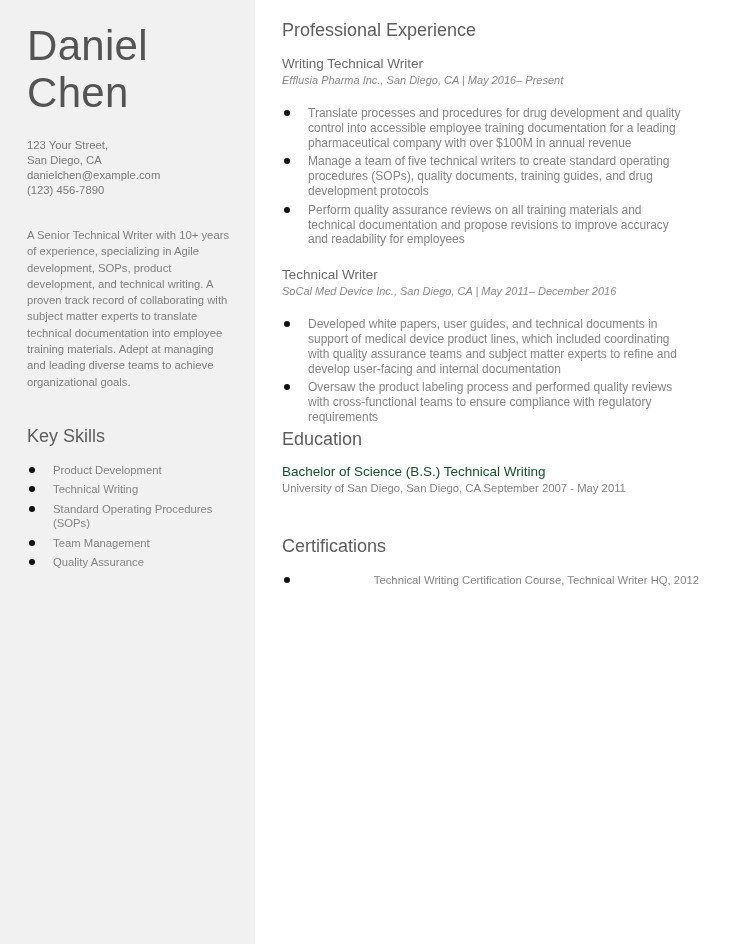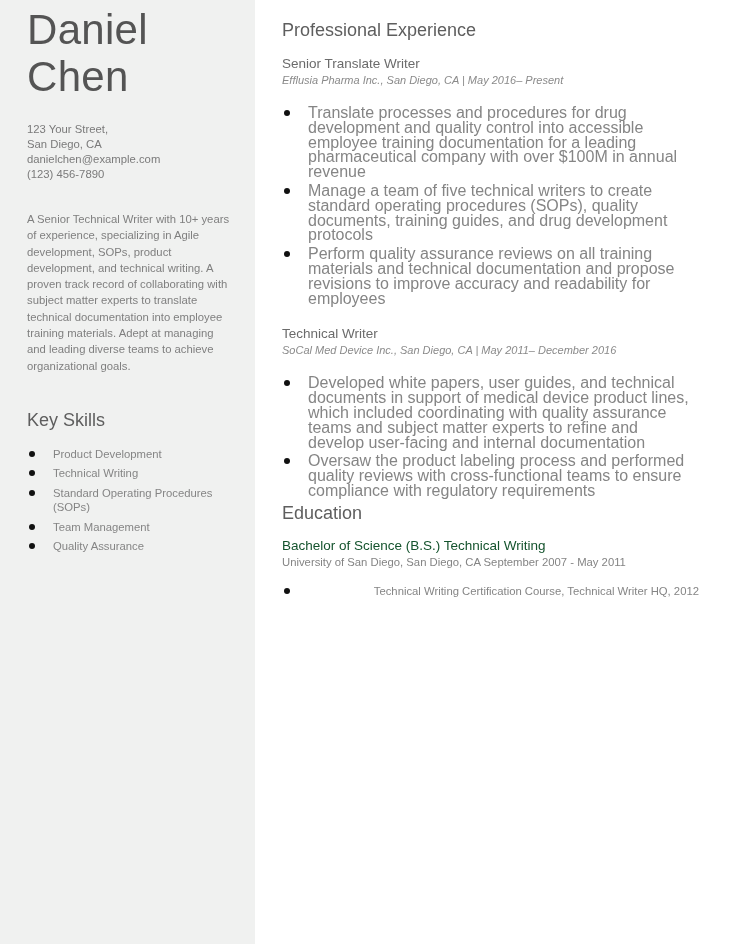--- a/index.html
+++ b/index.html
@@ -16,21 +16,21 @@
     }
     .page {
       display: flex;
       width: 729px;
       height: 944px;
     }
     .sidebar {
       width: 255px;
       height: 944px;
       background: #f0f1f0;
-      padding: 6px 20px 0 27px;
+      padding: 22px 20px 0 27px;
       flex-shrink: 0;
     }
     .name {
       font-size: 42px;
       line-height: 47px;
       color: #545454;
       font-weight: normal;
       letter-spacing: 0.3px;
     }
     .contact {
@@ -90,21 +90,21 @@
       font-style: italic;
       color: #8a8a8a;
     }
     .job-list {
       list-style: none;
       margin-top: 20px;
     }
     .job-list li {
       position: relative;
       padding-left: 26px;
-      font-size: 16px;
+      font-size: 12px;
       line-height: 14.8px;
       color: #858585;
       margin-bottom: 4px;
       width: 410px;
     }
     .job-list .bullet { left: 2px; top: 4px; }
     .job2-title { margin-top: 20px; }
     .edu-heading { }
     .degree {
       margin-top: 14px;
@@ -157,21 +157,21 @@
       <li><span class="bullet"></span><span>Standard Operating Procedures (SOPs)</span></li>
       <li><span class="bullet"></span><span>Team Management</span></li>
       <li><span class="bullet"></span><span>Quality Assurance</span></li>
     </ul>
   </aside>
 
   <main class="main">
     <h2 class="section-heading">Professional Experience</h2>
 
     <section>
-      <div class="job-title">Senior Translate Writer</div>
+      <div class="job-title">Writing Technical Writer</div>
       <div class="job-meta">Efflusia Pharma Inc., San Diego, CA | May 2016– Present</div>
       <ul class="job-list">
         <li><span class="bullet"></span><span>Translate processes and procedures for drug development and quality control into accessible employee training documentation for a leading pharmaceutical company with over $100M in annual revenue</span></li>
         <li><span class="bullet"></span><span>Manage a team of five technical writers to create standard operating procedures (SOPs), quality documents, training guides, and drug development protocols</span></li>
         <li><span class="bullet"></span><span>Perform quality assurance reviews on all training materials and technical documentation and propose revisions to improve accuracy and readability for employees</span></li>
       </ul>
     </section>
 
     <section>
       <div class="job-title job2-title">Technical Writer</div>
@@ -179,18 +179,19 @@
       <ul class="job-list">
         <li><span class="bullet"></span><span>Developed white papers, user guides, and technical documents in support of medical device product lines, which included coordinating with quality assurance teams and subject matter experts to refine and develop user-facing and internal documentation</span></li>
         <li><span class="bullet"></span><span>Oversaw the product labeling process and performed quality reviews with cross-functional teams to ensure compliance with regulatory requirements</span></li>
       </ul>
     </section>
 
     <h2 class="section-heading edu-heading">Education</h2>
     <div class="degree">Bachelor of Science (B.S.) Technical Writing</div>
     <div class="school">University of San Diego, San Diego, CA September 2007 - May 2011</div>
 
+    <h2 class="section-heading cert-heading">Certifications</h2>
     <ul class="cert-list">
       <li><span class="bullet"></span><span>Technical Writing Certification Course, Technical Writer HQ, 2012</span></li>
     </ul>
   </main>
 
 </div>
 
 </body></html>

